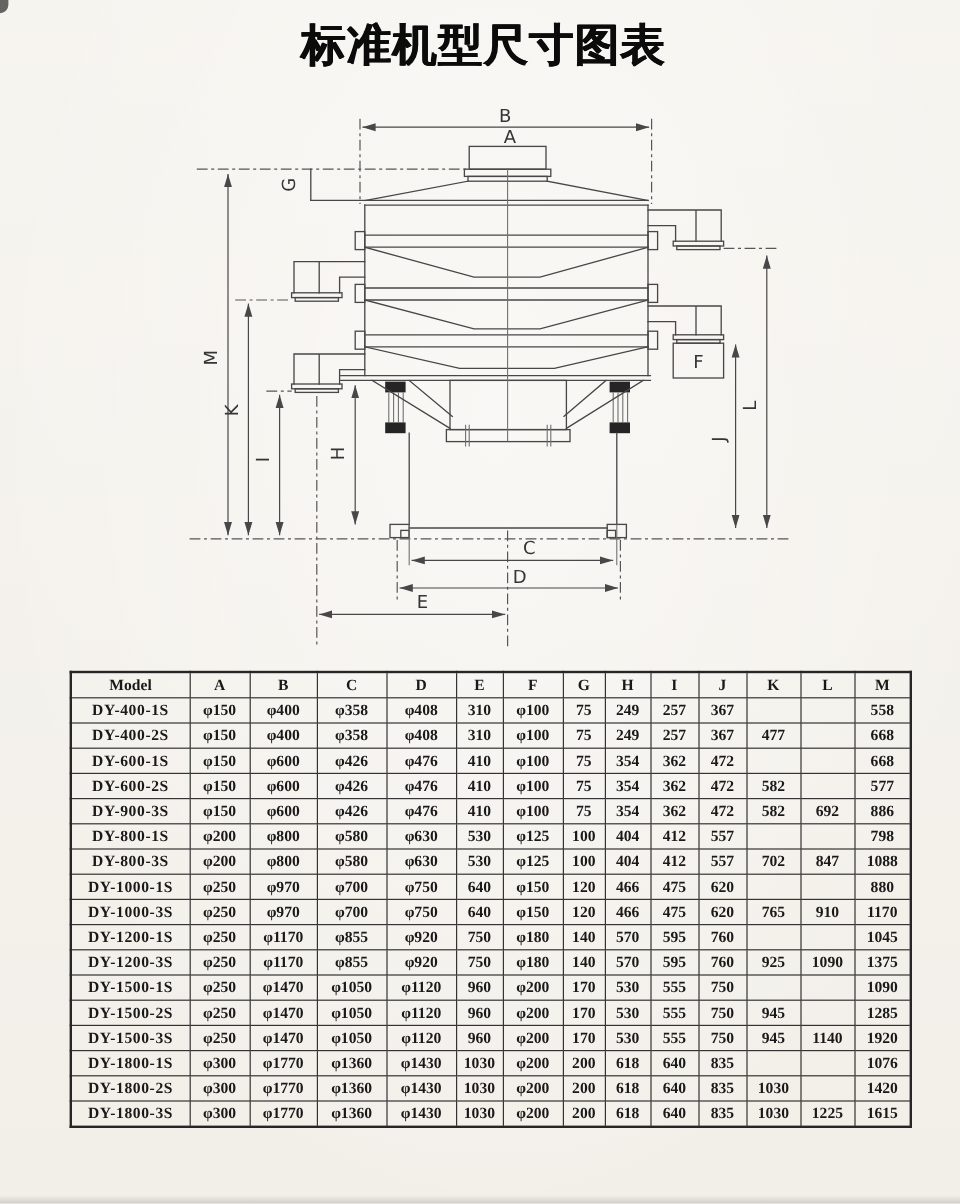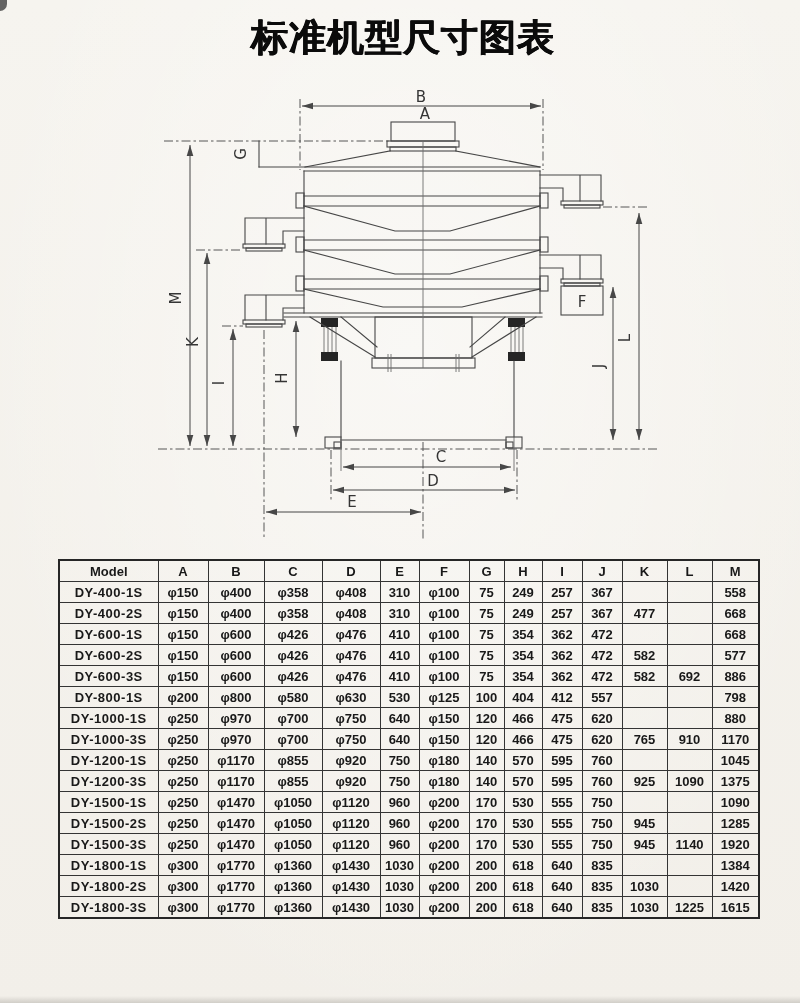--- a/index.html
+++ b/index.html
@@ -31,21 +31,21 @@
   .lnr  { stroke:#474747; stroke-width:1.1; fill:none; }
   .thin { stroke:#6e6e6e; stroke-width:0.9; fill:none; }
   .dd   { stroke:#565656; stroke-width:1; fill:none; stroke-dasharray:9 3 2.5 3; }
   .dim  { stroke:#474747; stroke-width:1; fill:none;
           marker-start:url(#ah); marker-end:url(#ah); }
   .blk  { fill:#252525; stroke:none; }
   .lbl  { font-family:"DejaVu Sans", sans-serif; font-size:15px; fill:#353535; }
   table.dims {
     position:absolute; top:559px; left:58px; width:700px;
     border-collapse:collapse; table-layout:fixed;
-    font-family:Liberation Sans, sans-serif;
+    font-family:Liberation Serif, serif;
     font-size:13px; font-weight:bold; color:#191919;
     border:2px solid #262626; background:transparent;
   }
   table.dims th, table.dims td {
     border:1px solid #343434; height:20px; padding:0 1px;
     text-align:center; white-space:nowrap; overflow:hidden;
     font-weight:bold;
   }
   table.dims td.model-cell { letter-spacing:0.5px; }
 </style>
@@ -267,21 +267,21 @@
           <td class="value-cell">φ100</td>
           <td class="value-cell">75</td>
           <td class="value-cell">354</td>
           <td class="value-cell">362</td>
           <td class="value-cell">472</td>
           <td class="value-cell">582</td>
           <td class="value-cell"></td>
           <td class="value-cell">577</td>
         </tr>
         <tr>
-          <td class="model-cell">DY-600-3S</td>
+          <td class="model-cell">DY-900-3S</td>
           <td class="value-cell">φ150</td>
           <td class="value-cell">φ600</td>
           <td class="value-cell">φ426</td>
           <td class="value-cell">φ476</td>
           <td class="value-cell">410</td>
           <td class="value-cell">φ100</td>
           <td class="value-cell">75</td>
           <td class="value-cell">354</td>
           <td class="value-cell">362</td>
           <td class="value-cell">472</td>
@@ -299,20 +299,36 @@
           <td class="value-cell">φ125</td>
           <td class="value-cell">100</td>
           <td class="value-cell">404</td>
           <td class="value-cell">412</td>
           <td class="value-cell">557</td>
           <td class="value-cell"></td>
           <td class="value-cell"></td>
           <td class="value-cell">798</td>
         </tr>
         <tr>
+          <td class="model-cell">DY-800-3S</td>
+          <td class="value-cell">φ200</td>
+          <td class="value-cell">φ800</td>
+          <td class="value-cell">φ580</td>
+          <td class="value-cell">φ630</td>
+          <td class="value-cell">530</td>
+          <td class="value-cell">φ125</td>
+          <td class="value-cell">100</td>
+          <td class="value-cell">404</td>
+          <td class="value-cell">412</td>
+          <td class="value-cell">557</td>
+          <td class="value-cell">702</td>
+          <td class="value-cell">847</td>
+          <td class="value-cell">1088</td>
+        </tr>
+        <tr>
           <td class="model-cell">DY-1000-1S</td>
           <td class="value-cell">φ250</td>
           <td class="value-cell">φ970</td>
           <td class="value-cell">φ700</td>
           <td class="value-cell">φ750</td>
           <td class="value-cell">640</td>
           <td class="value-cell">φ150</td>
           <td class="value-cell">120</td>
           <td class="value-cell">466</td>
           <td class="value-cell">475</td>
@@ -424,21 +440,21 @@
           <td class="value-cell">φ1360</td>
           <td class="value-cell">φ1430</td>
           <td class="value-cell">1030</td>
           <td class="value-cell">φ200</td>
           <td class="value-cell">200</td>
           <td class="value-cell">618</td>
           <td class="value-cell">640</td>
           <td class="value-cell">835</td>
           <td class="value-cell"></td>
           <td class="value-cell"></td>
-          <td class="value-cell">1384</td>
+          <td class="value-cell">1076</td>
         </tr>
         <tr>
           <td class="model-cell">DY-1800-2S</td>
           <td class="value-cell">φ300</td>
           <td class="value-cell">φ1770</td>
           <td class="value-cell">φ1360</td>
           <td class="value-cell">φ1430</td>
           <td class="value-cell">1030</td>
           <td class="value-cell">φ200</td>
           <td class="value-cell">200</td>

